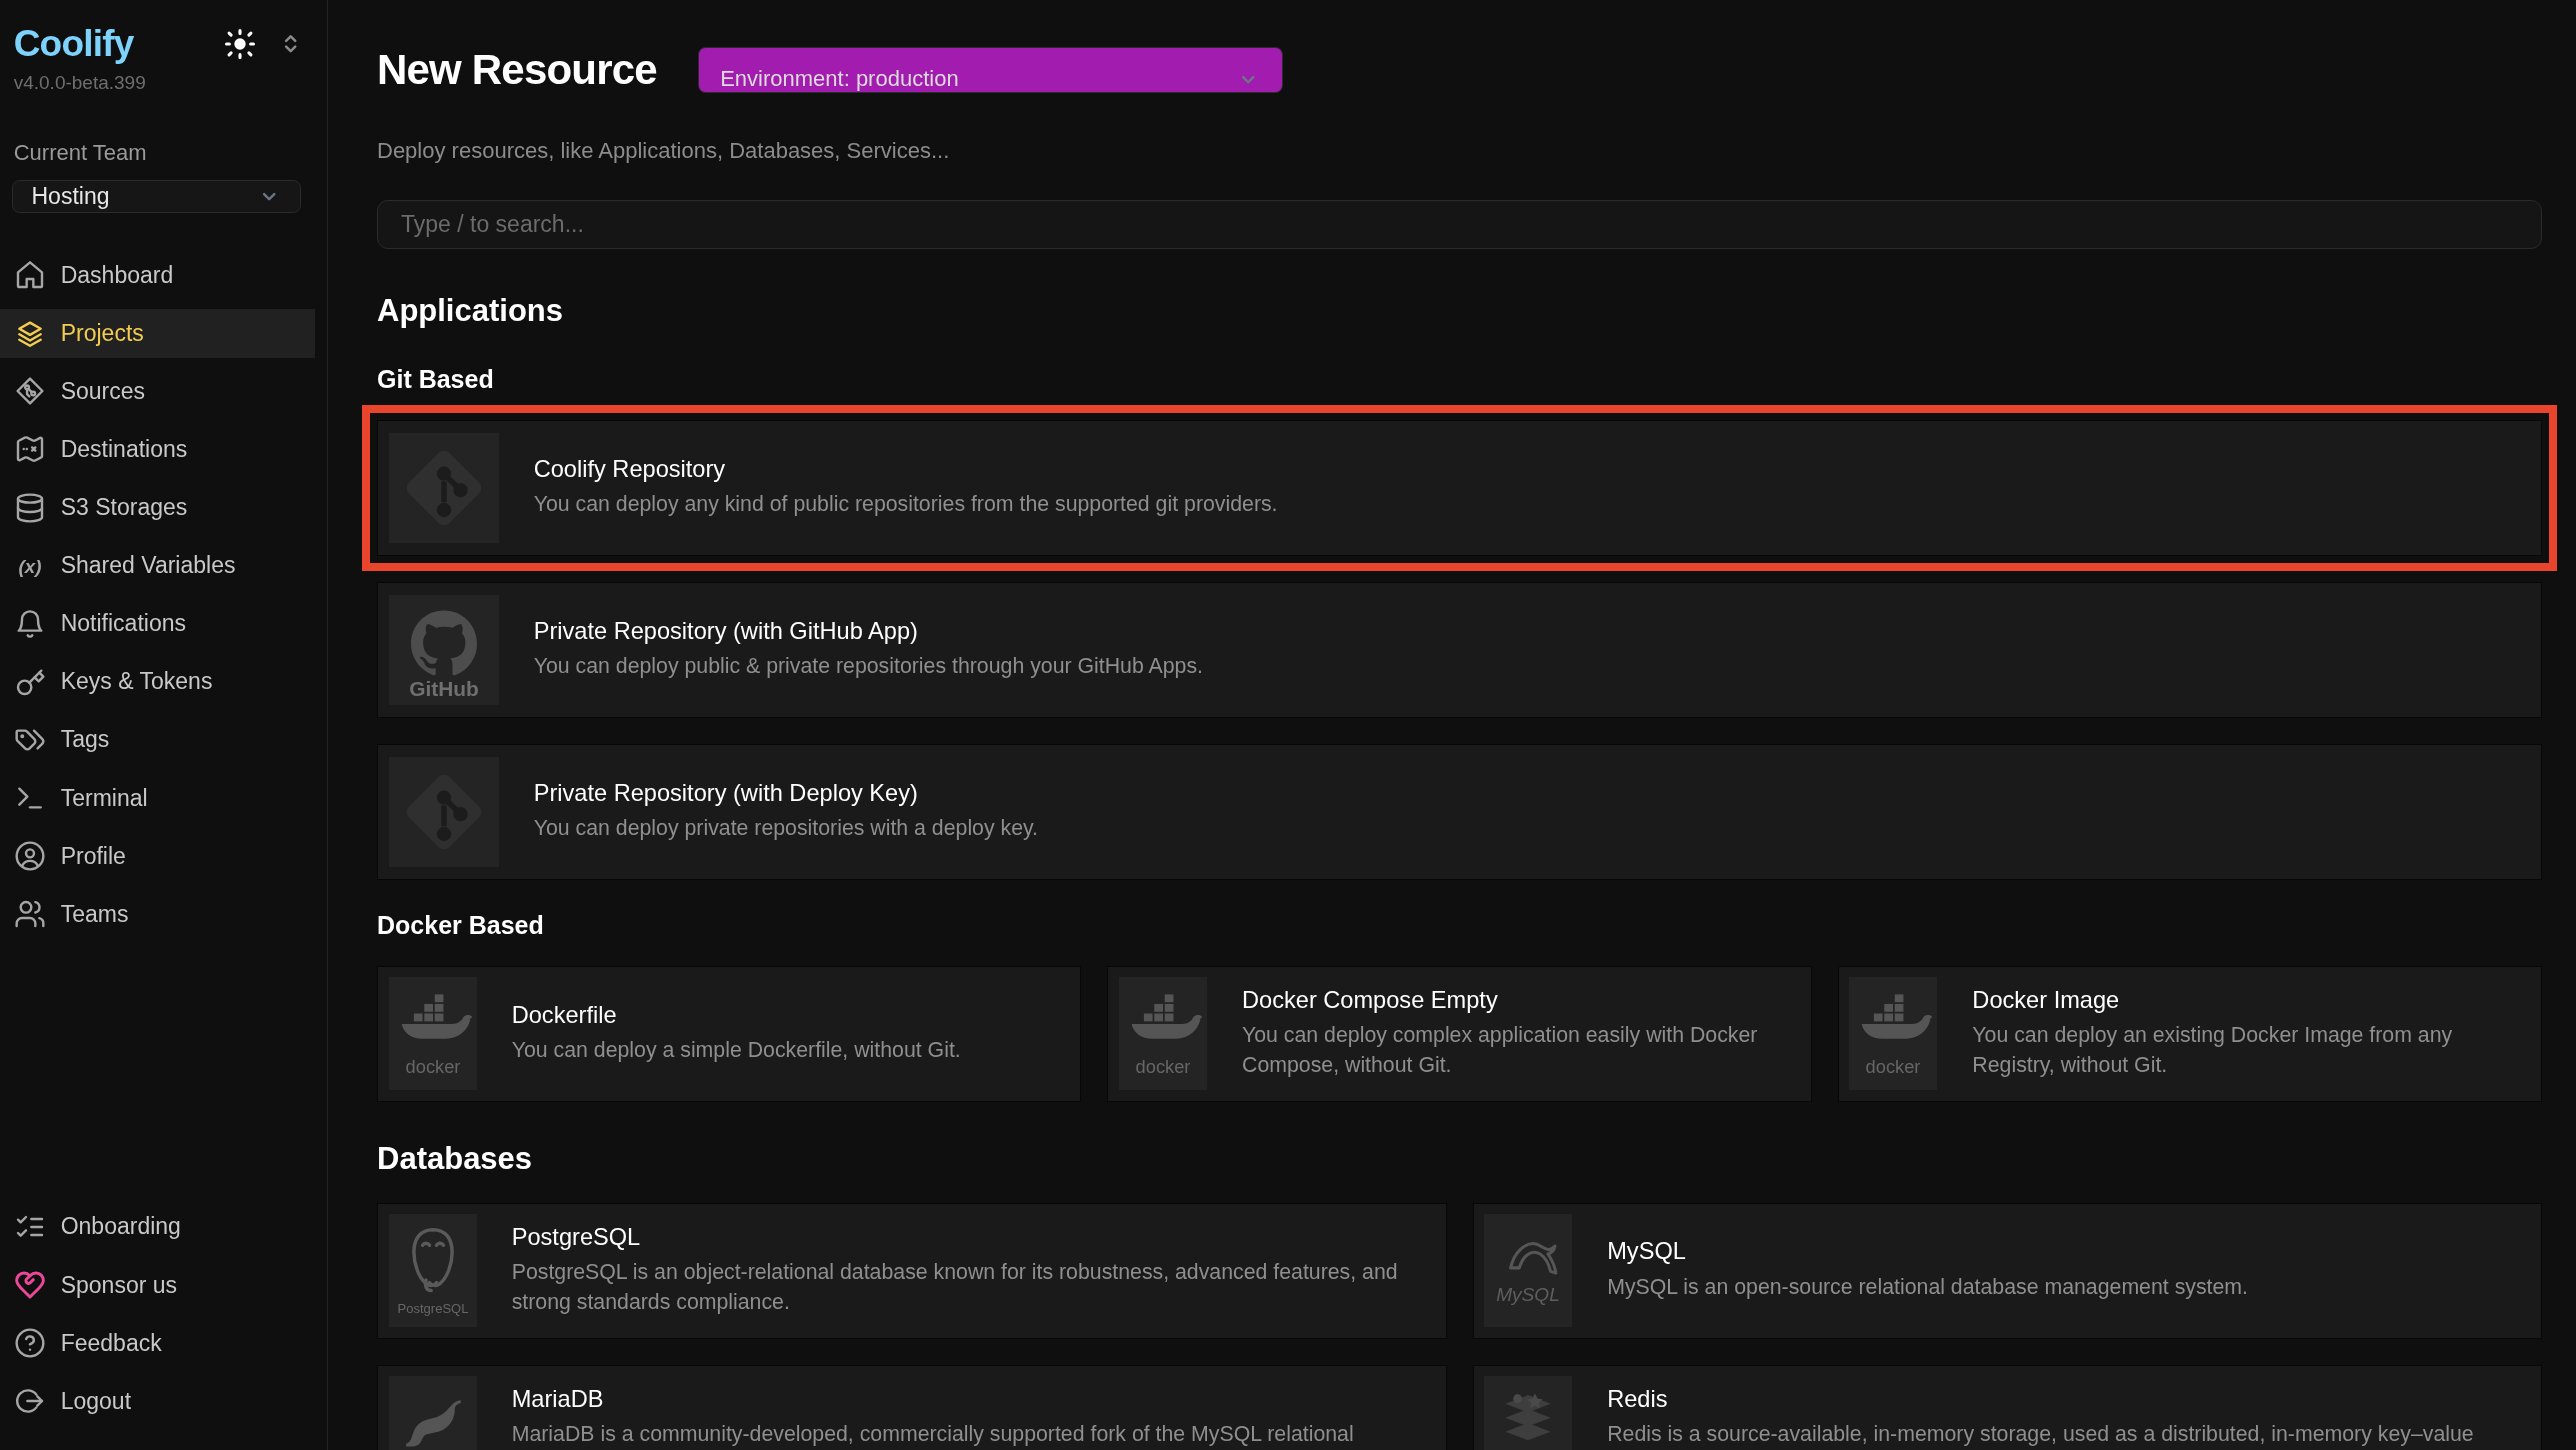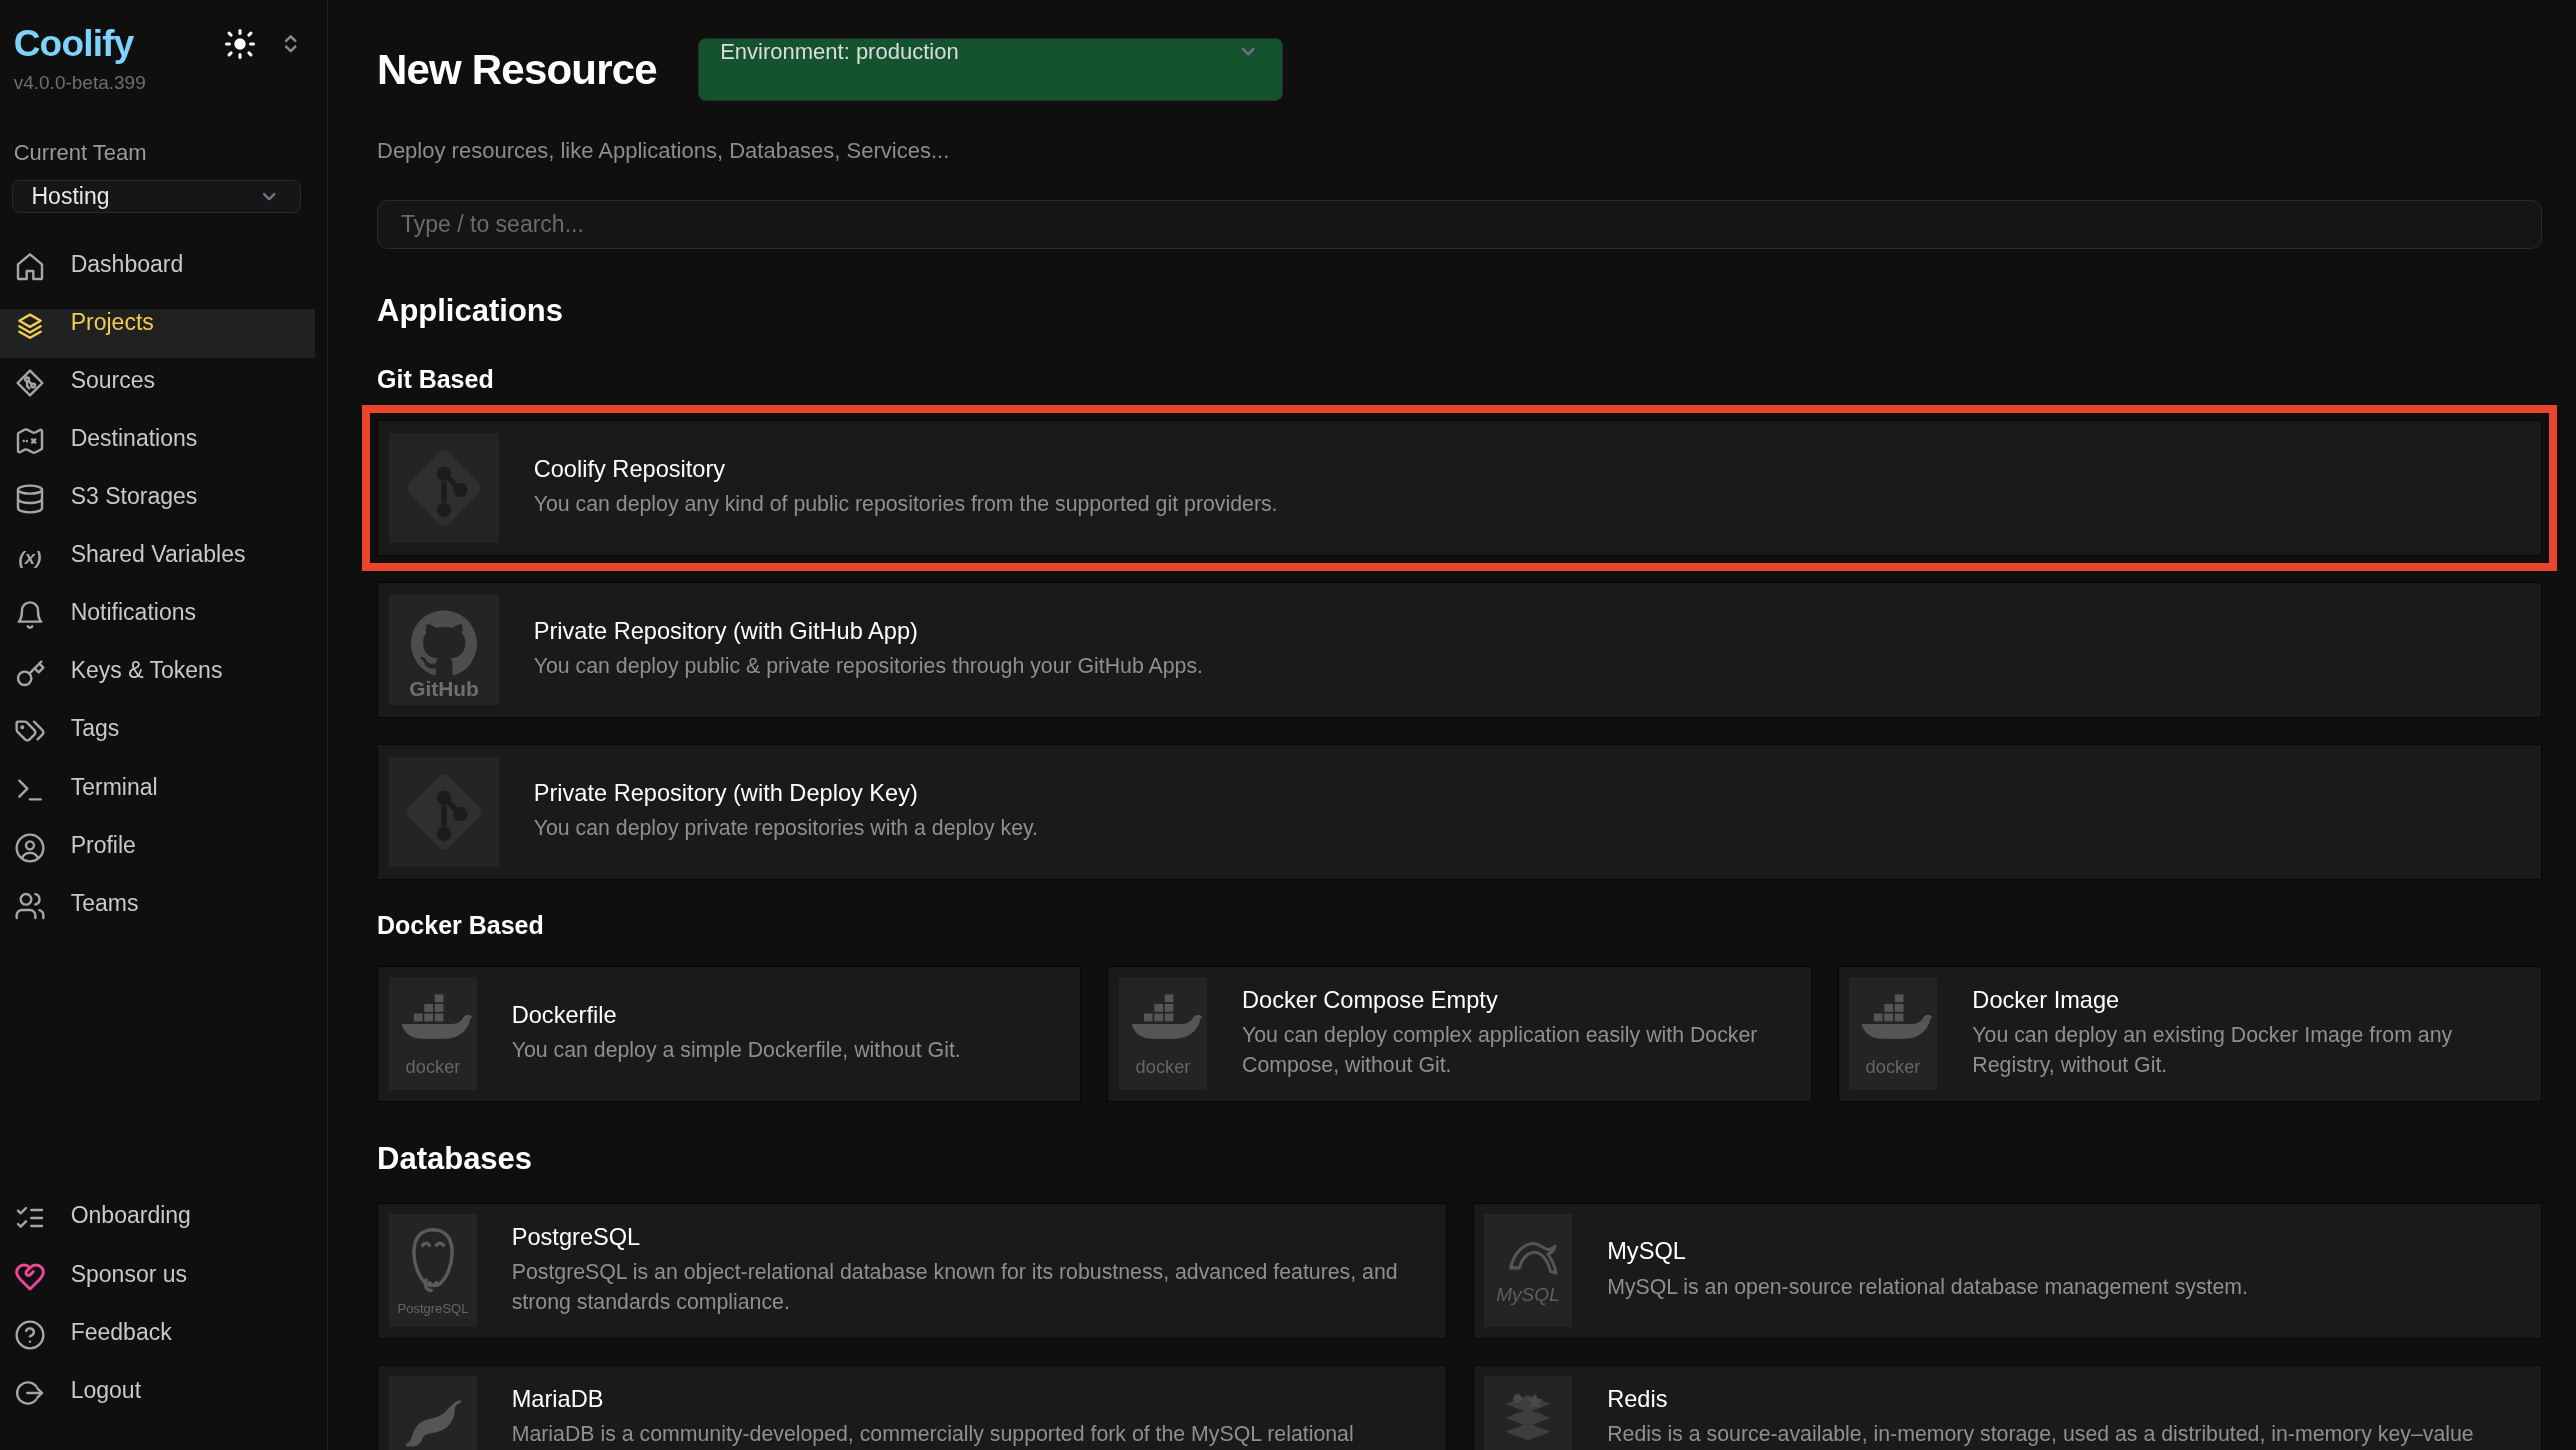--- a/index.html
+++ b/index.html
@@ -37,39 +37,39 @@
     padding: 0 18.3px; cursor: pointer;
   }
   .team-select .val { font-size: 23px; color: #e8e8e8; }
   .chev { width: 24.4px; height: 24.4px; }
   .chev svg { width:100%; height:100%; stroke:#6b7787; stroke-width:2.4; fill:none; stroke-linecap:round; stroke-linejoin:round; }
 
   .nav { margin-top: 38px; display:flex; flex-direction:column; }
   .nav-bottom { margin-top: auto; }
   .nav-item {
     height: 49px; margin: 0 12.2px 9.1px 0;
-    display:flex; align-items:flex-start; gap: 25px;
+    display:flex; align-items:center; gap: 15px;
     padding-left: 13.7px; cursor:pointer;
   }
   .nav-item .icon { width: 32px; height: 32px; color:#a6a6a6; flex-shrink:0; }
   .nav-item .icon svg { width:100%; height:100%; stroke:currentColor; stroke-width:1.8; fill:none; stroke-linecap:round; stroke-linejoin:round; }
   .nav-item .lbl { font-size: 23px; color:#c9c9c9; white-space:nowrap; }
   .nav-item.active { background:#212121; }
   .nav-item.active .icon { color:#f3cd50; }
   .nav-item.active .lbl { color:#f3cd50; }
   .icon.pink { color:#ec4899 !important; }
 
   
   .main { flex: 1; padding: 17px 34px 0 49px; }
   .header-row { display:flex; align-items:center; gap: 41px; }
   .page-title { font-size: 42px; font-weight: 800; letter-spacing: -0.8px; line-height: 49px; }
   .env-select {
-    width: 585px; height: 63px;
-    background: #14532d; border: 1.5px solid #2b2b2b; border-radius: 7.6px;
-    display:flex; align-items:flex-start; justify-content:space-between;
+    width: 585px; height: 46px;
+    background: #a21caf; border: 1.5px solid #2b2b2b; border-radius: 7.6px;
+    display:flex; align-items:flex-end; justify-content:space-between;
     padding: 0 21.3px; cursor:pointer;
   }
   .env-select .val { font-size: 22px; color:#dcdcdc; }
   .subtitle { margin-top: 13.7px; font-size: 22px; color:#8c8c8c; line-height:30.5px; }
 
   .search-bar {
     margin-top: 34px; width: 100%; height: 49px;
     background:#151515; border:1.5px solid #2b2b2b; border-radius: 10.7px;
     padding: 0 23px; font-size: 23px; color:#d0d0d0;
     font-family: "Liberation Sans", sans-serif;

